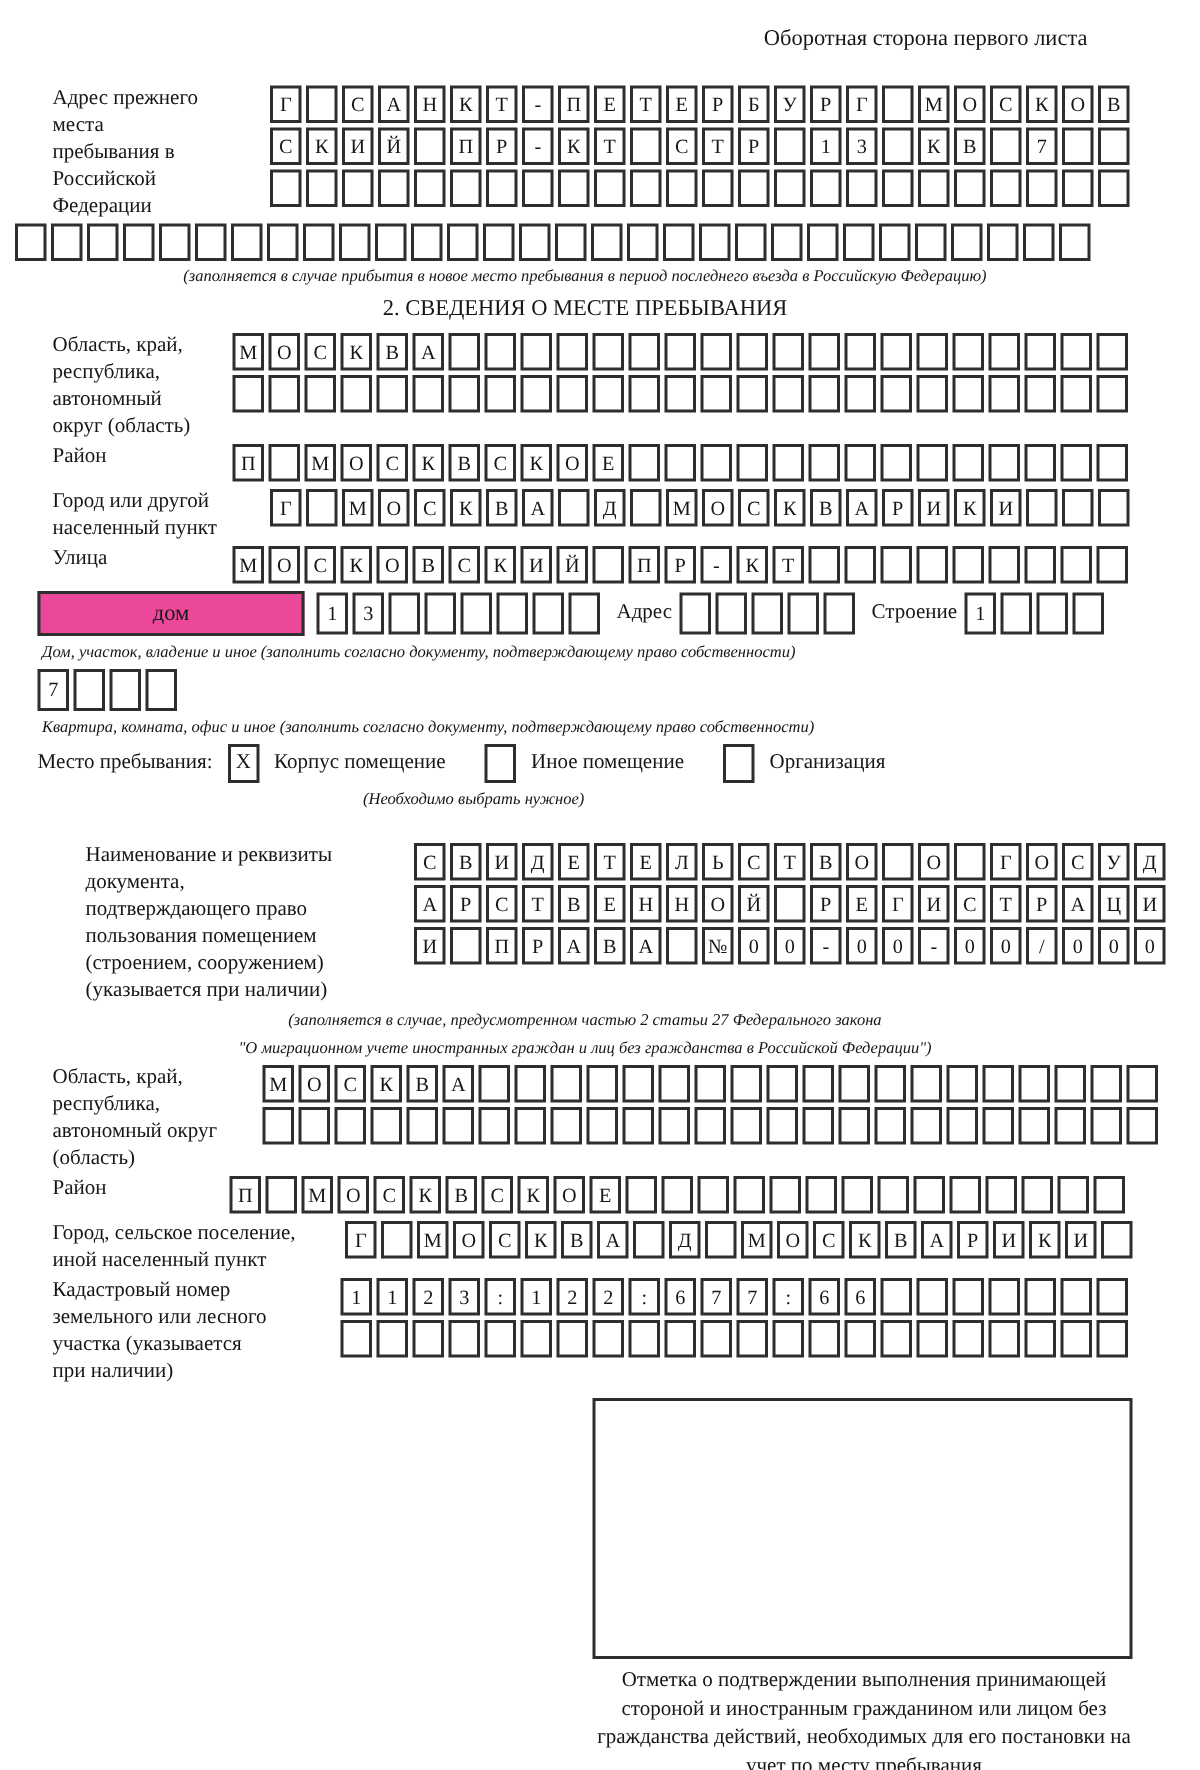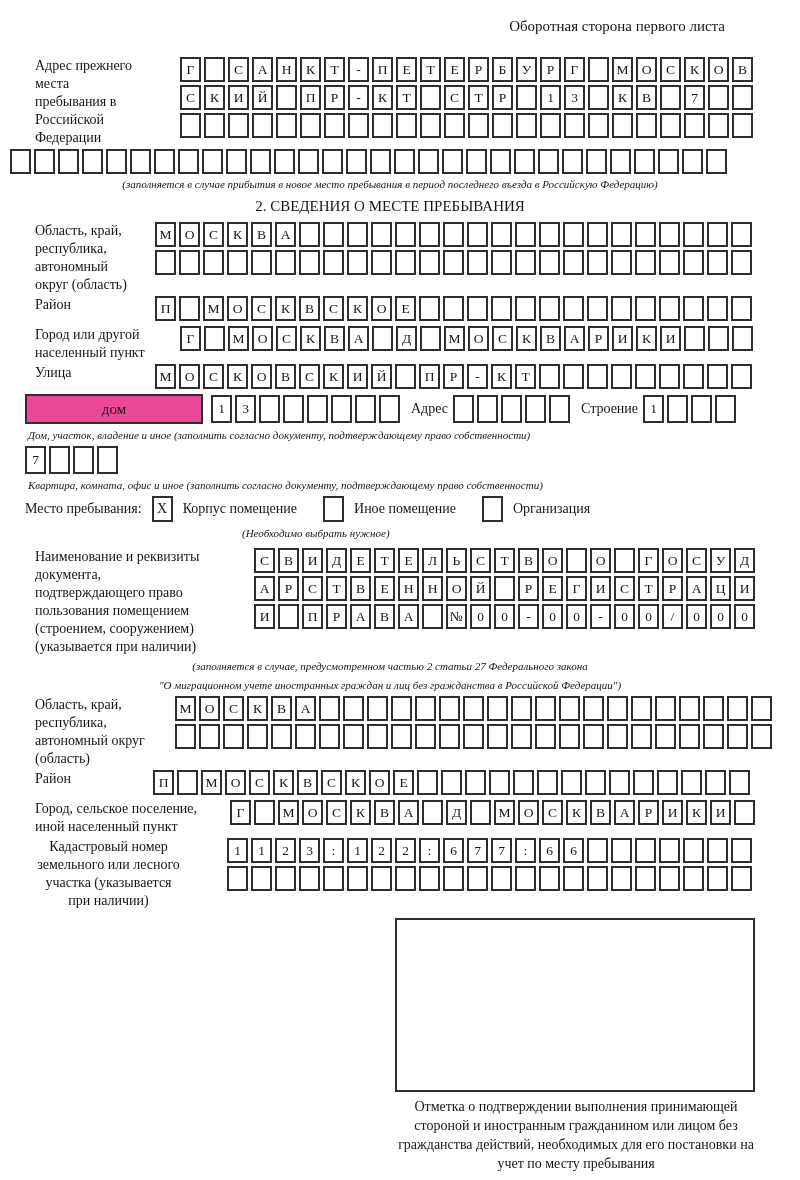--- a/index.html
+++ b/index.html
@@ -19,21 +19,21 @@
 
   .f-prev  .flabel{flex:0 0 145px;padding-right:37px;}
   .f-reg2  .flabel{flex:0 0 120px;padding-right:18px;}
   .f-dis2  .flabel{flex:0 0 120px;}
   .f-city2 .flabel{flex:0 0 145px;padding-right:8px;}
   .f-street .flabel{flex:0 0 120px;}
   .f-doc   .flabel{flex:0 0 219px;padding-right:44px;}
   .f-regA  .flabel{flex:0 0 140px;padding-right:8px;}
   .f-disA  .flabel{flex:0 0 118px;}
   .f-cityA .flabel{flex:0 0 195px;padding-right:12px;}
-  .f-cad   .flabel{flex:0 0 192px;padding-right:45px;text-align:center;}
+  .f-cad   .flabel{flex:0 0 192px;padding-right:45px;}
 
   .fullrow{margin-left:10px;margin-bottom:2px;}
 
   .note{font-size:11px;line-height:17px;margin-bottom:2px;font-style:italic;}
   .center{text-align:center;}
   .note-left{margin-left:28px;}
   .note-choice{margin-left:242px;margin-bottom:4px;}
 
   .sec-title{font-weight:normal;font-size:15px;text-align:center;margin:5px 16px 7px;}
   .sub-title{font-weight:bold;font-size:15px;text-align:center;margin:8px 0 7px;}
@@ -45,21 +45,21 @@
   .kv-box{width:214px;margin-right:8px;}
   .mid-label{font-size:14px;margin:0 5px 0 8px;flex:0 0 auto;}
   .inline-row .boxrow{margin-bottom:0;}
 
   .stay-row{display:flex;align-items:center;margin-left:25px;margin-top:0;margin-bottom:3px;}
   .stay-label{font-size:14px;margin-right:10px;}
   .chk{flex:0 0 auto;width:17px;height:22px;border:2px solid #2e2e2e;margin-right:10px;
        font-size:14px;line-height:22px;text-align:center;}
   .optlabel{font-size:14px;margin-right:26px;}
 
-  .doc-gap{margin-top:6px;}
+  .doc-gap{margin-top:20px;justify-content:flex-end;}
 
   .stamp-box{width:356px;height:170px;border:2px solid #2e2e2e;margin-left:395px;margin-top:8px;background:#fff;}
   .stamp-caption{width:360px;margin-left:396px;margin-top:5px;text-align:center;
                  font-size:14px;line-height:19px;}
 </style>
 </head>
 <body>
 
 <div class="page">
 

